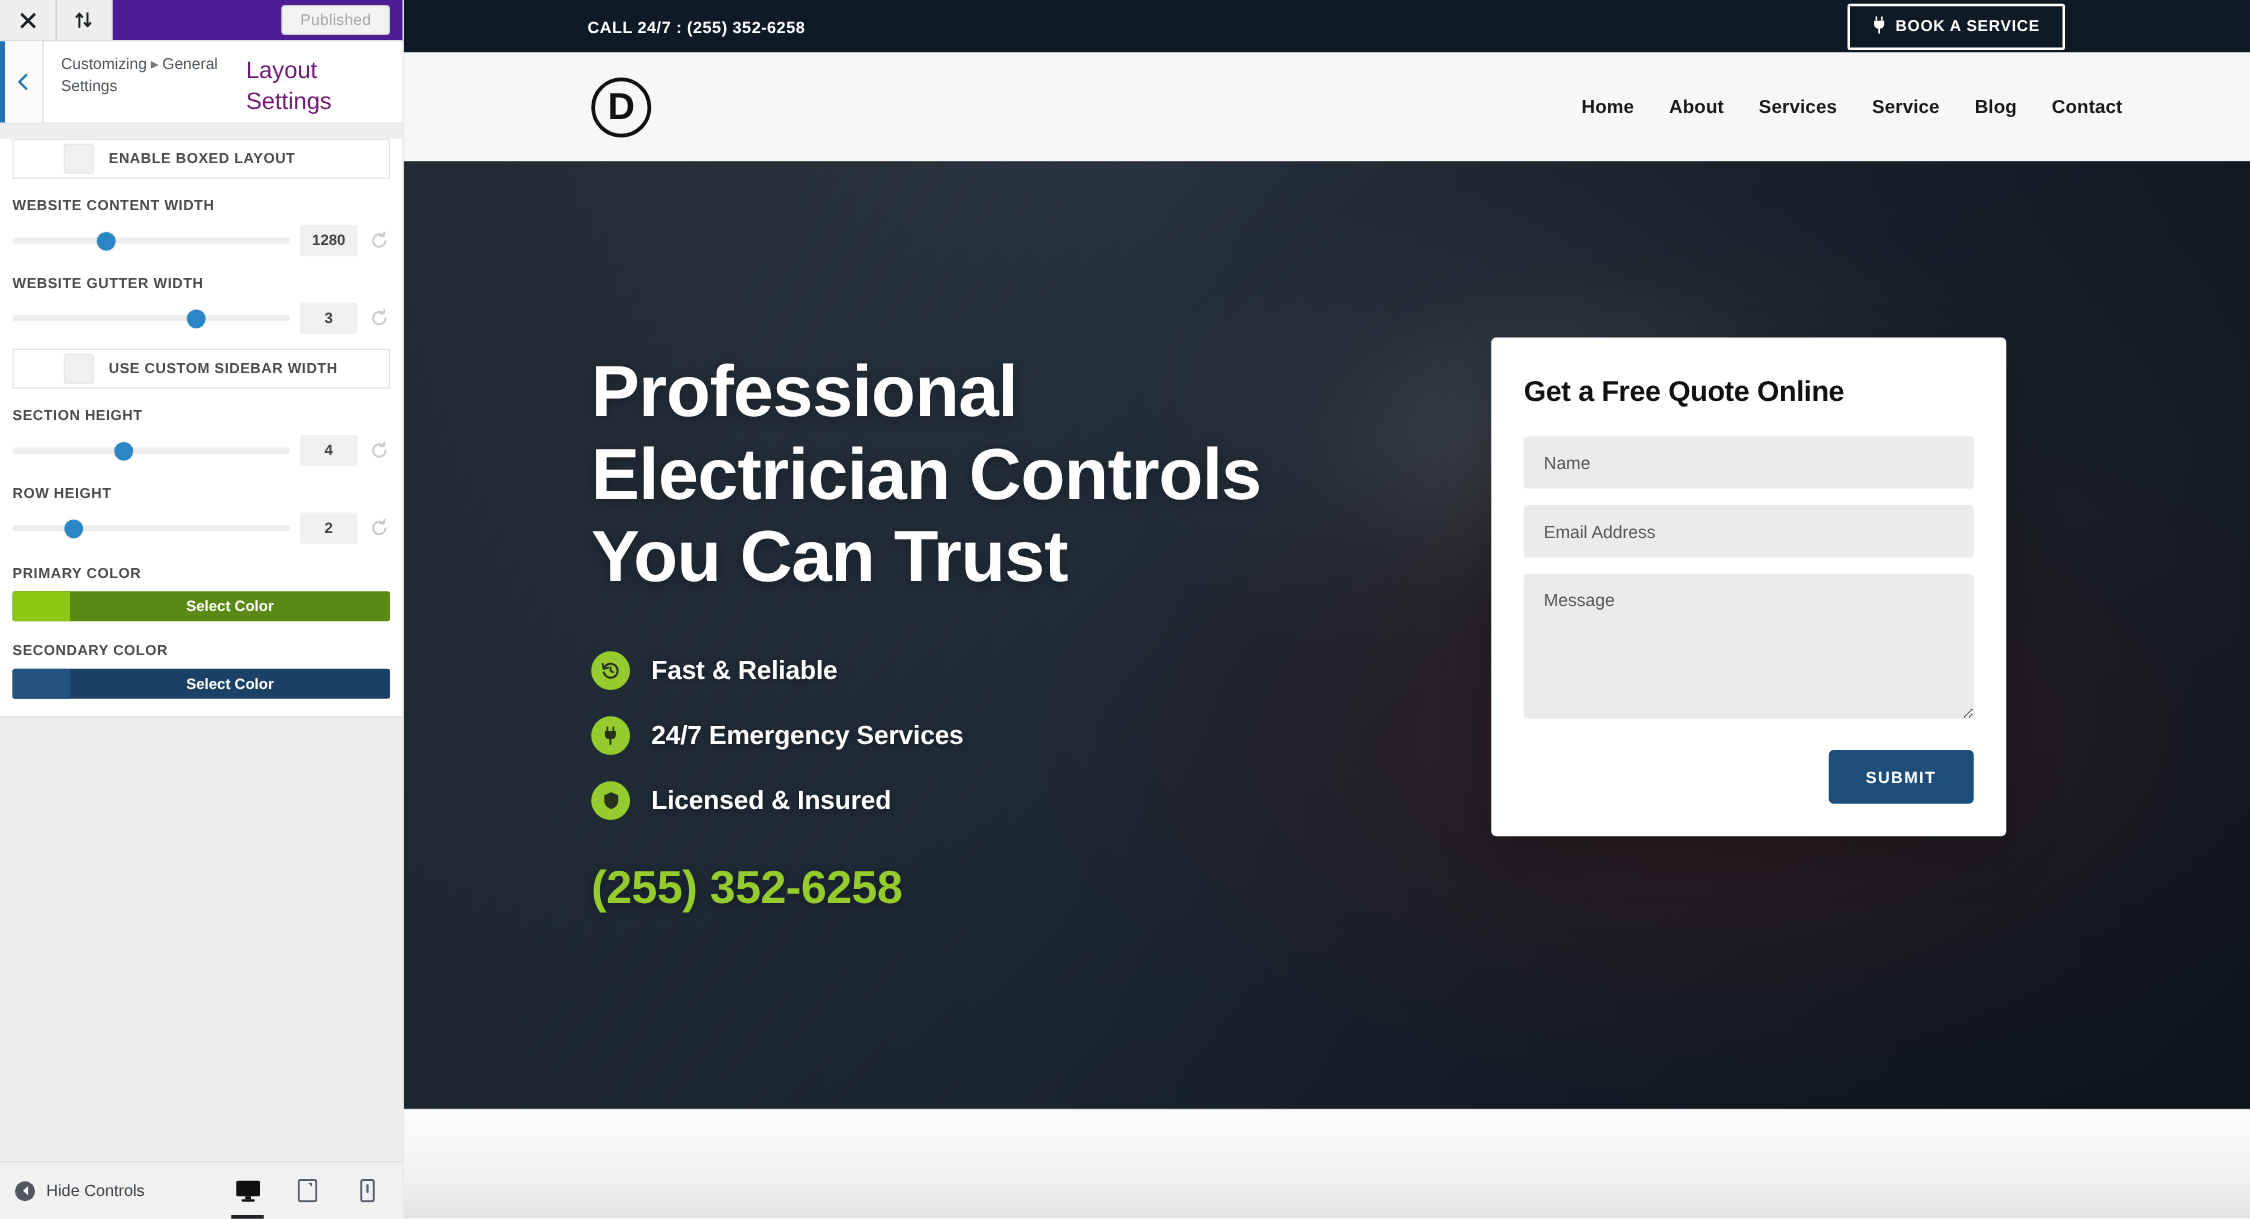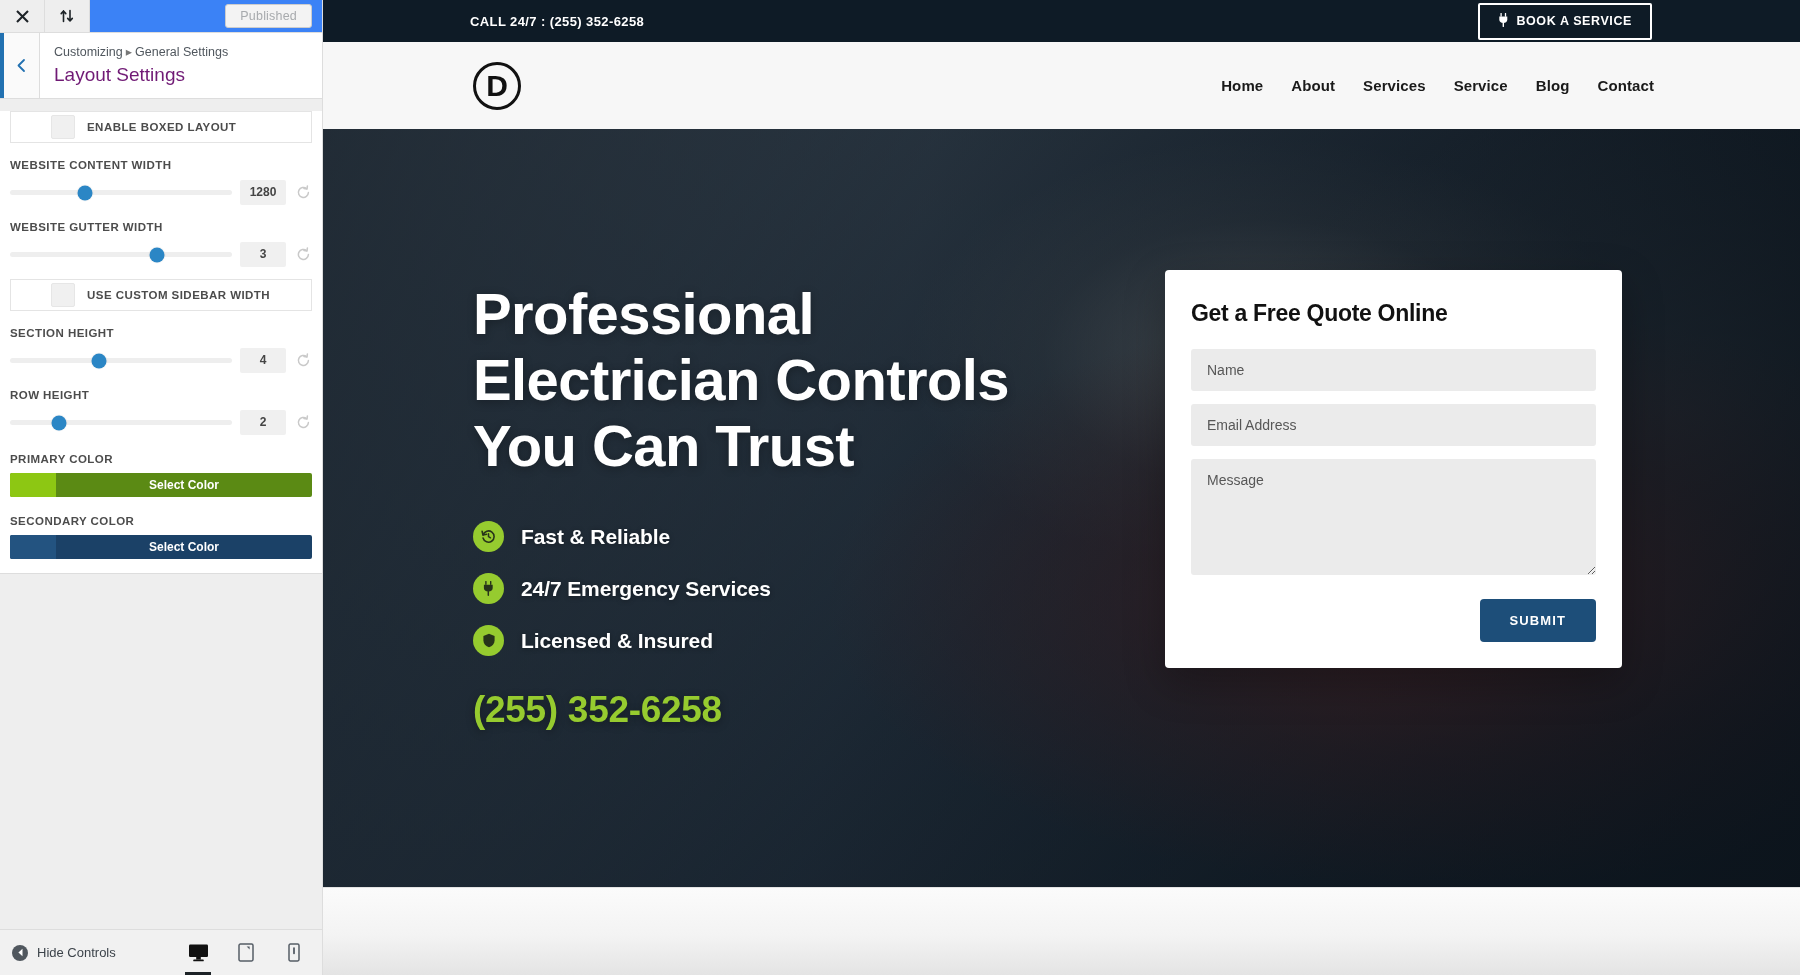--- a/index.html
+++ b/index.html
@@ -10,21 +10,21 @@
   }
   #app { position: relative; width: 1800px; height: 975px; display: flex; }
 
   
   .customizer {
     width: 323px; height: 975px; background: #f1f1f1;
     display: flex; flex-direction: column; position: relative;
     border-right: 1px solid #ddd;
   }
   .cz-topbar {
-    height: 33px; background: #3b82f6; display: flex; align-items: stretch;
+    height: 33px; background: #4c1d95; display: flex; align-items: stretch;
     border-bottom: 1px solid #ddd; flex: 0 0 33px;
   }
   .cz-iconbtn {
     width: 45px; display: flex; align-items: center; justify-content: center;
     border-right: 1px solid #ddd; background: #eee; cursor: pointer;
     color: #222;
   }
   .cz-iconbtn svg { display: block; }
   .cz-topbar-spacer { flex: 1; }
   .cz-published {
@@ -34,21 +34,21 @@
   }
   .cz-header {
     display: flex; align-items: stretch; background: #fff;
     border-bottom: 1px solid #ddd; height: 66px; flex: 0 0 66px;
   }
   .cz-back {
     width: 40px; background: #fafafa; border-right: 1px solid #ddd;
     display: flex; align-items: center; justify-content: center;
     color: #2271b1; cursor: pointer; border-left: 4px solid #2271b1;
   }
-  .cz-titlewrap { padding: 10px 14px; display: flex; flex-direction: column; justify-content: flex-end; }
+  .cz-titlewrap { padding: 10px 14px; display: flex; flex-direction: row; justify-content: flex-start; }
   .cz-breadcrumb { font-size: 12.5px; color: #50575e; line-height: 1.4; }
   .cz-breadcrumb .sep { margin: 0 3px; color: #777; }
   .cz-pagetitle { font-size: 19px; color: #701a75; font-weight: 400; line-height: 1.3; margin-top: 2px; }
 
   .cz-body { flex: 1; background: #eee; overflow: hidden; }
   .cz-panel { background: #fff; border-bottom: 1px solid #ddd; padding: 0 0 14px 0; }
 
   
   .ctrl-toggle {
     display: flex; align-items: center; margin: 12px 10px 0 10px;
@@ -148,21 +148,21 @@
   .site-nav {
     height: 87px; background: #f7f7f7; display: flex; align-items: center;
     padding: 0 38px; flex: 0 0 87px;
   }
   .logo {
     width: 48px; height: 48px; border: 3.5px solid #111; border-radius: 50%;
     display: flex; align-items: center; justify-content: center;
     font-size: 30px; font-weight: 700; color: #111; margin-left: 112px;
     font-family: "Liberation Sans", sans-serif; line-height: 1;
   }
-  .nav-menu { margin-left: auto; display: flex; gap: 28px; margin-right: 108px; }
+  .nav-menu { margin-left: auto; display: flex; gap: 28px; margin-right: 64px; }
   .nav-item {
     font-size: 15px; font-weight: 700; color: #1a1a1a; cursor: pointer;
     letter-spacing: .1px;
   }
 
   .hero {
     flex: 1; position: relative; overflow: hidden;
     background:
       radial-gradient(ellipse 60% 55% at 76% 62%, rgba(122,44,40,.85) 0%, rgba(90,34,32,.45) 38%, rgba(20,32,44,0) 70%),
       radial-gradient(ellipse 34% 40% at 64% 30%, rgba(188,182,172,.55) 0%, rgba(120,118,112,.18) 45%, rgba(20,32,44,0) 72%),
@@ -192,21 +192,21 @@
   .feature-label {
     color: #fff; font-size: 21px; font-weight: 700; letter-spacing: -.1px;
     text-shadow: 0 1px 5px rgba(0,0,0,.35);
   }
   .hero-phone {
     margin-top: 33px; color: #96cb2f; font-size: 37px; font-weight: 700;
     letter-spacing: -.3px; text-shadow: 0 2px 8px rgba(0,0,0,.35);
   }
 
   .quote-card {
-    position: absolute; left: 842px; top: 141px; width: 457px;
+    position: absolute; left: 870px; top: 141px; width: 412px;
     background: #fff; border-radius: 4px; padding: 30px 26px 26px 26px;
     box-shadow: 0 14px 40px rgba(0,0,0,.28); z-index: 4;
   }
   .quote-title {
     font-size: 23px; font-weight: 700; color: #111; margin-bottom: 22px;
     letter-spacing: -.3px;
   }
   .q-field {
     width: 100%; background: #ebebeb; border: none; border-radius: 3px;
     padding: 13px 16px; font-size: 14px; color: #4a4a4a; margin-bottom: 13px;

